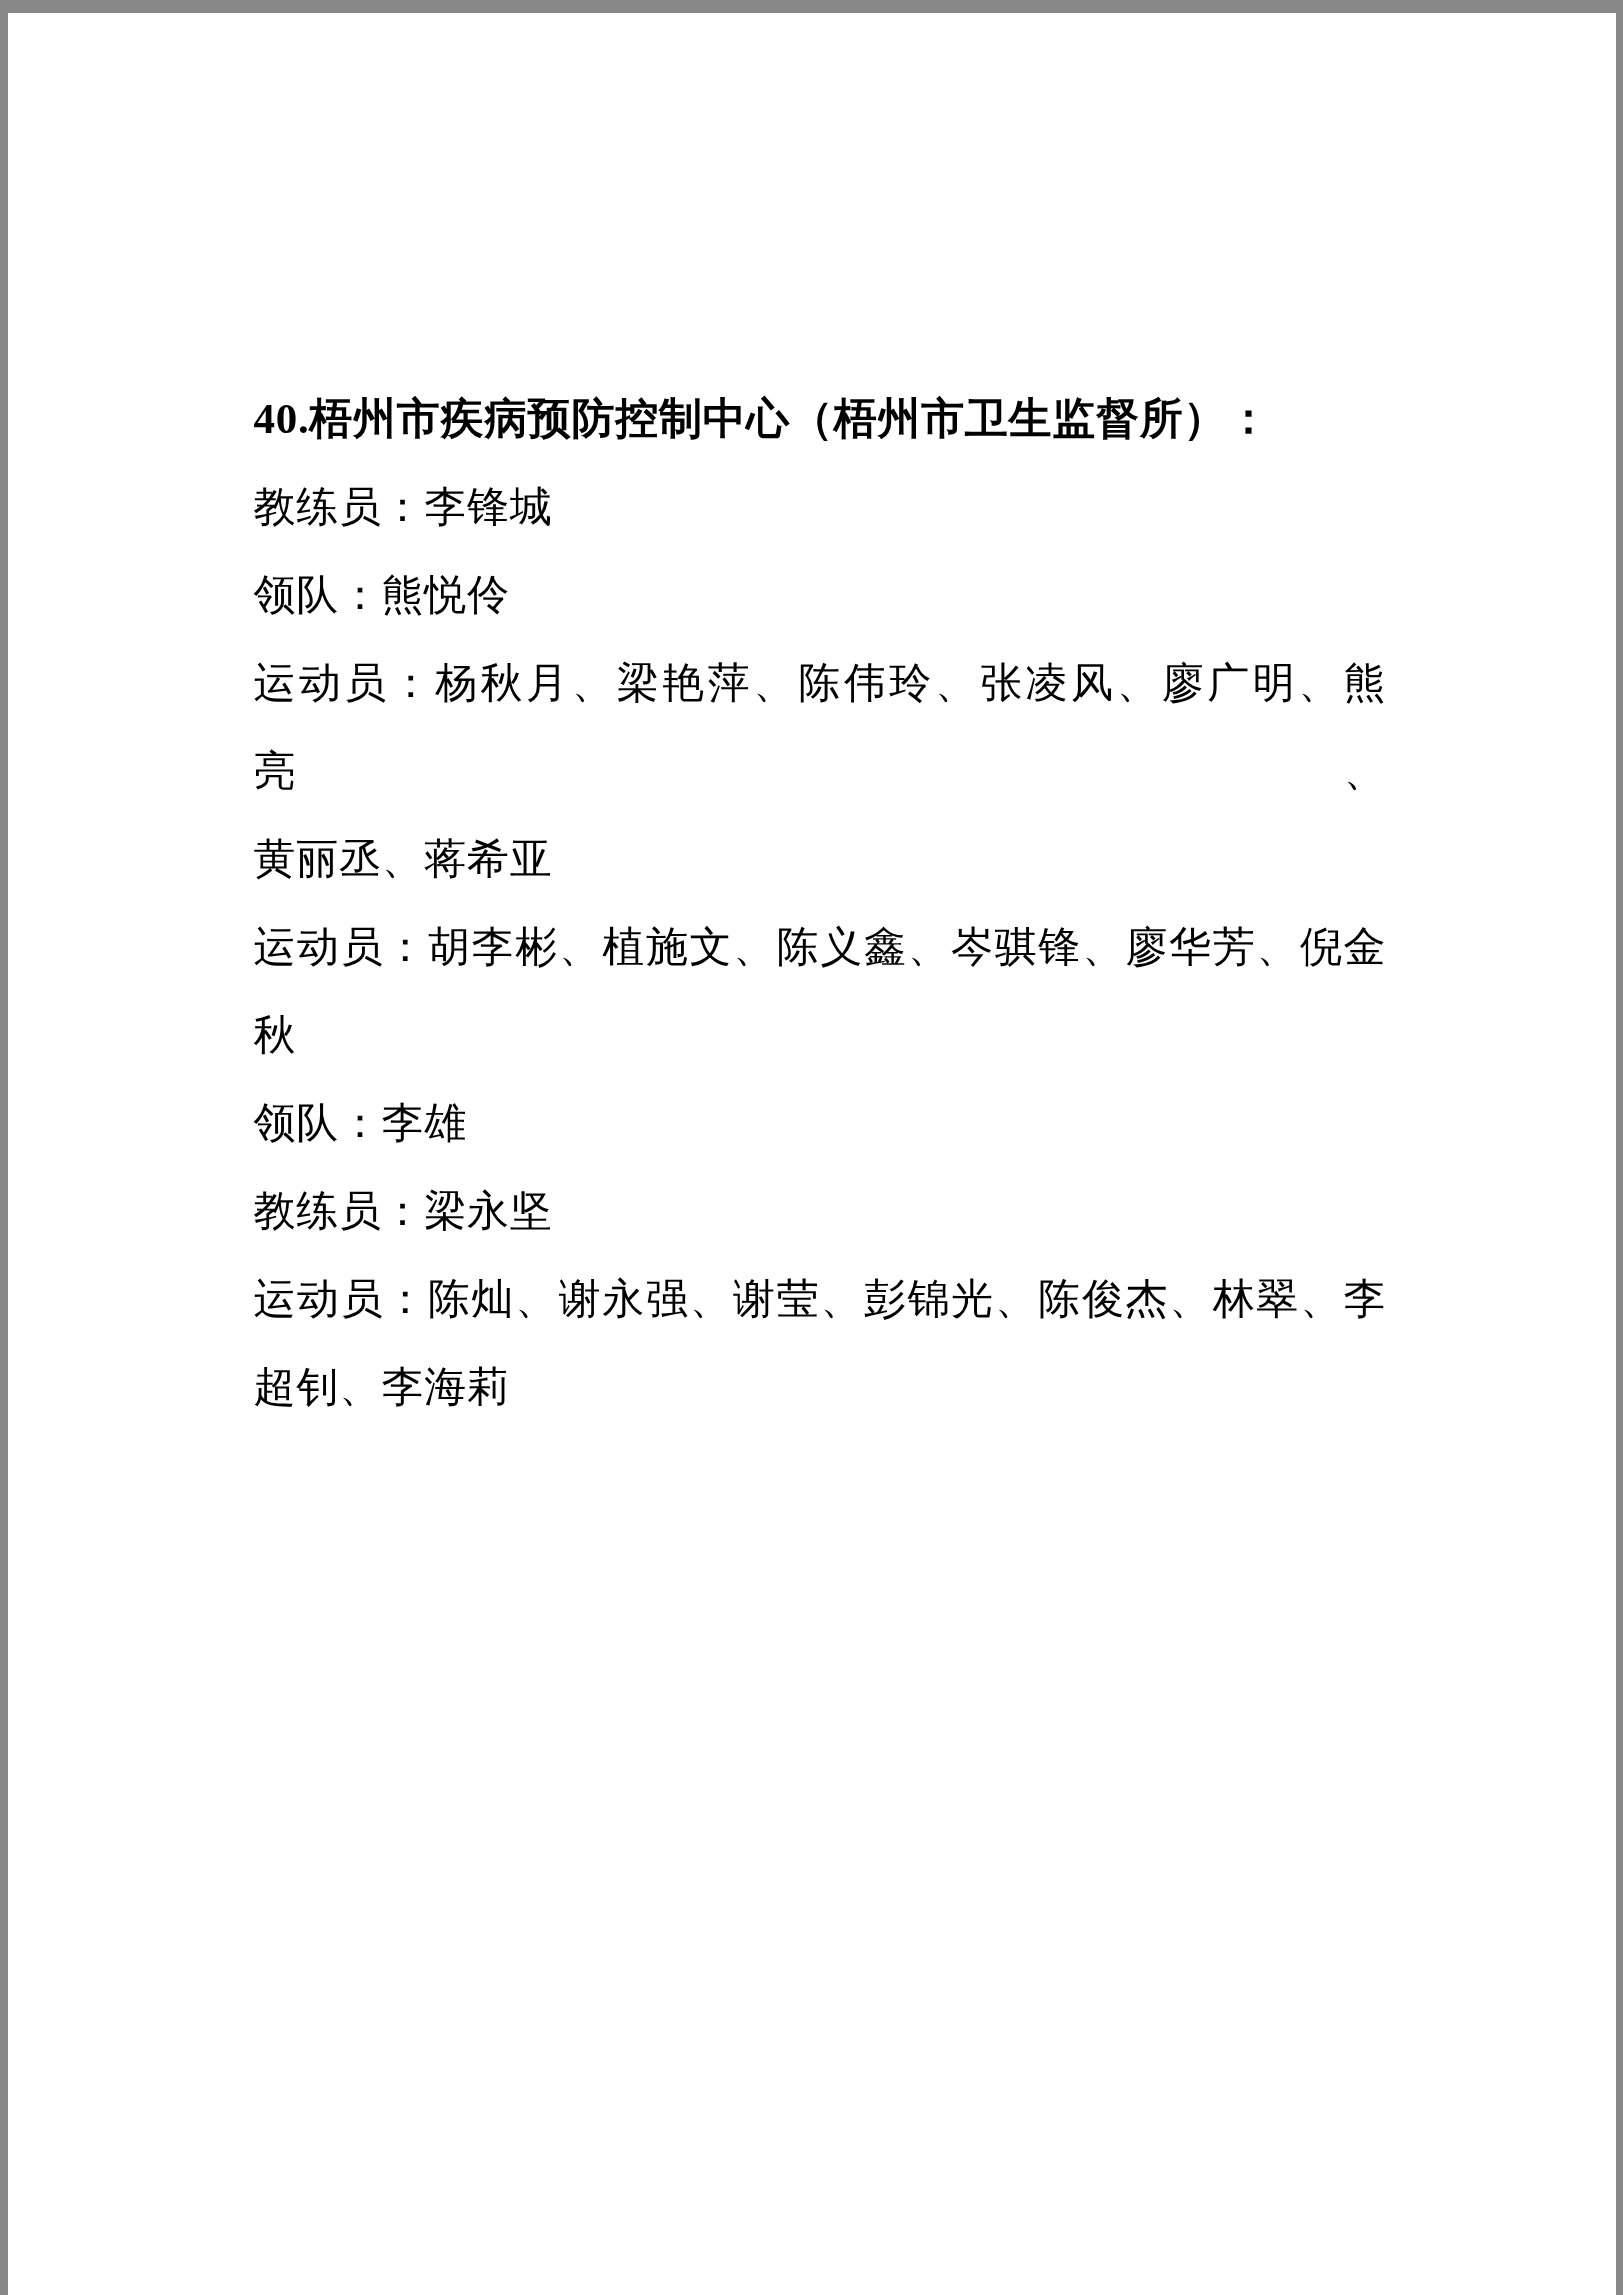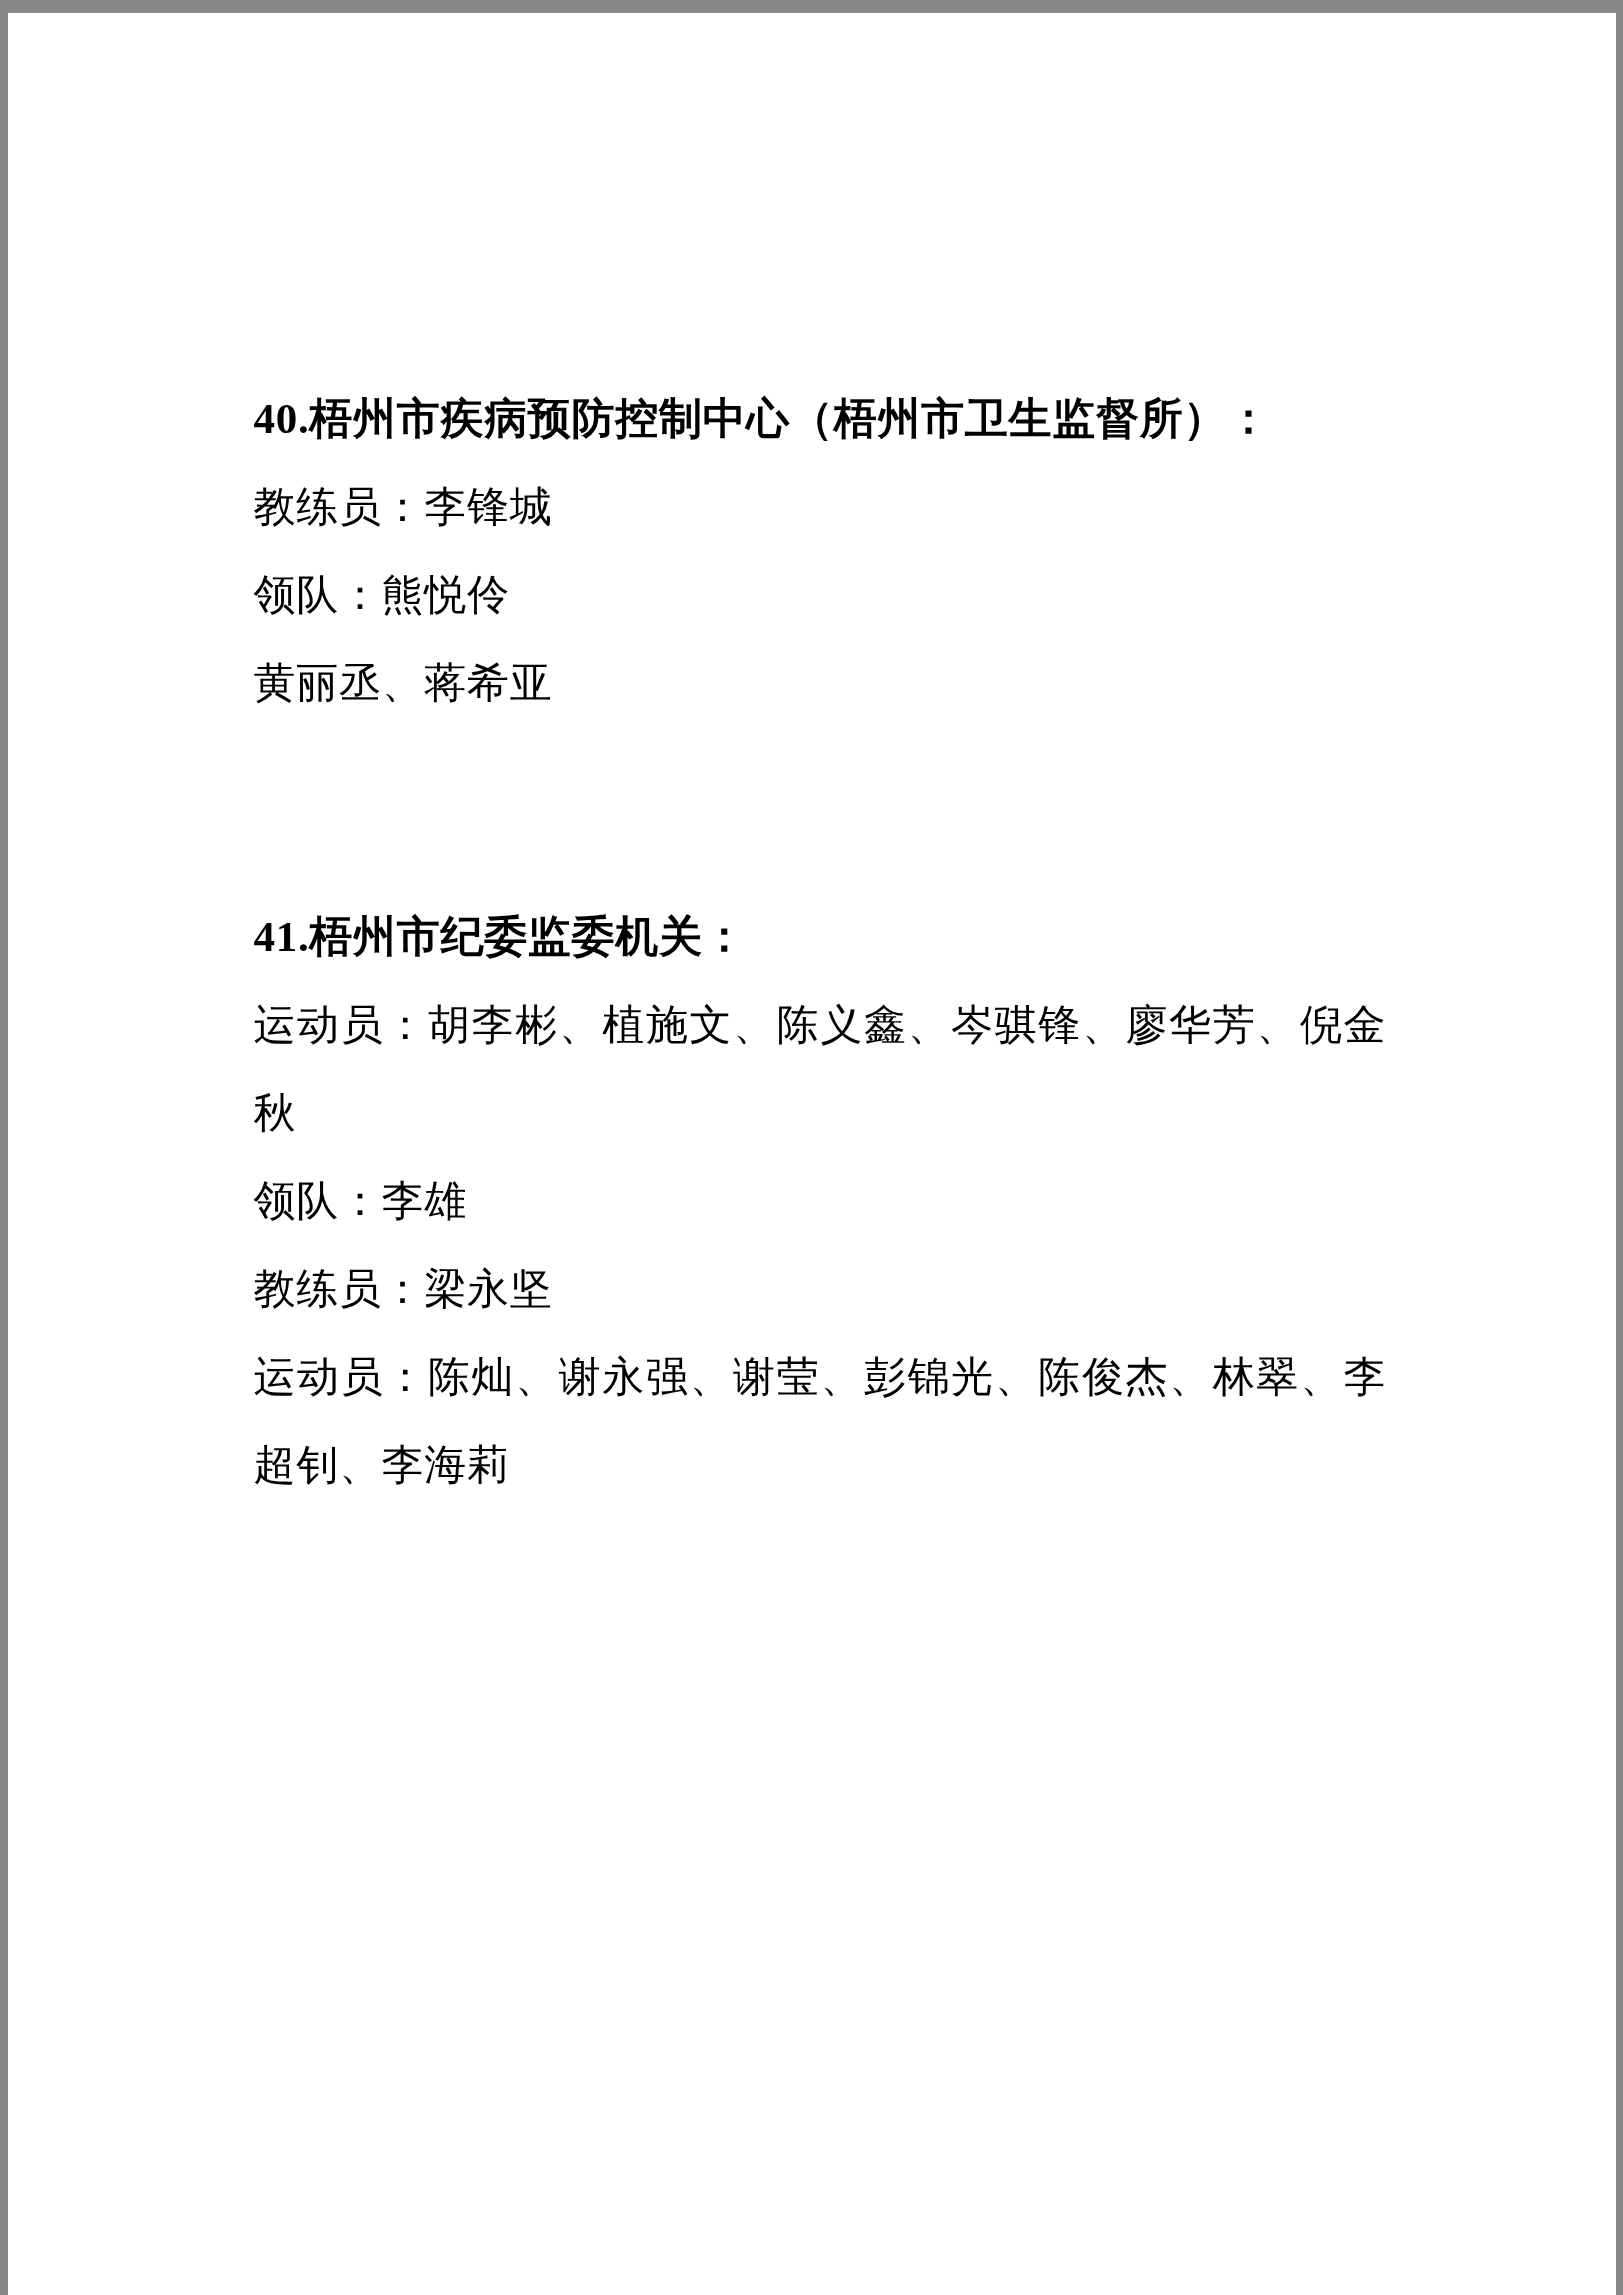--- a/index.html
+++ b/index.html
@@ -52,25 +52,25 @@
 </head>
 <body>
 
 <div class="page">
   <div class="content">
 
     <div class="team-section">
       <div class="heading">40.梧州市疾病预防控制中心（梧州市卫生监督所）：</div>
       <div class="line">教练员：李锋城</div>
       <div class="line">领队：熊悦伶</div>
+      <div class="line justify-last">运动员：杨秋月、梁艳萍、陈伟玲、张凌风、廖广明、熊　亮、</div>
       <div class="line">黄丽丞、蒋希亚</div>
     </div>
 
     <div class="team-section">
-      <div class="heading">41.梧州市纪委监委机关：</div>
       <div class="line justify-last">运动员：胡李彬、植施文、陈义鑫、岑骐锋、廖华芳、倪金</div>
       <div class="line">秋</div>
     </div>
 
     <div class="team-section">
       <div class="line">领队：李雄</div>
       <div class="line">教练员：梁永坚</div>
       <div class="line justify-last">运动员：陈灿、谢永强、谢莹、彭锦光、陈俊杰、林翠、李</div>
       <div class="line">超钊、李海莉</div>
     </div>

